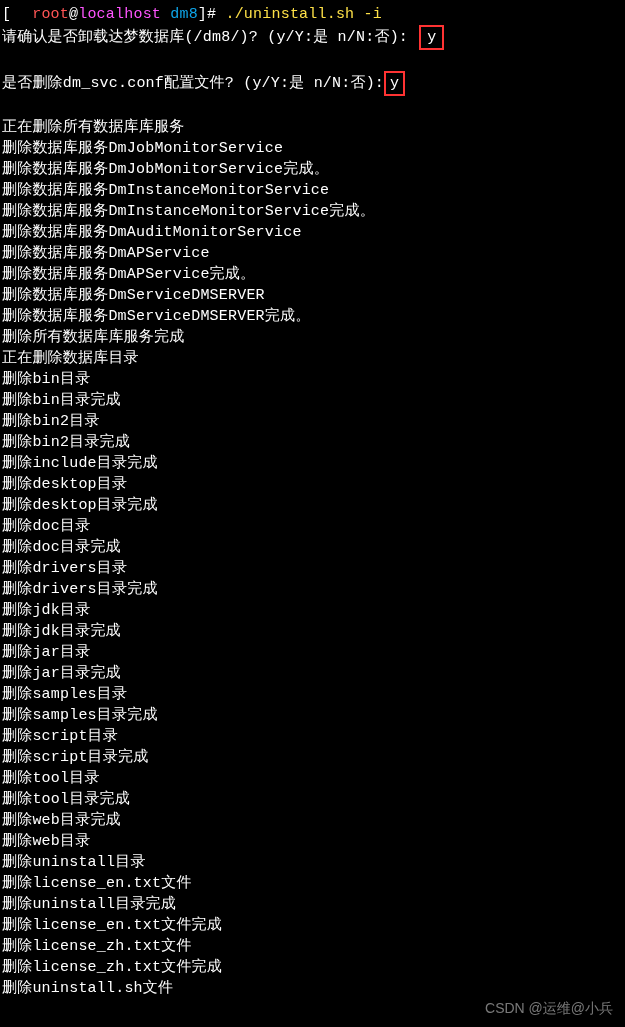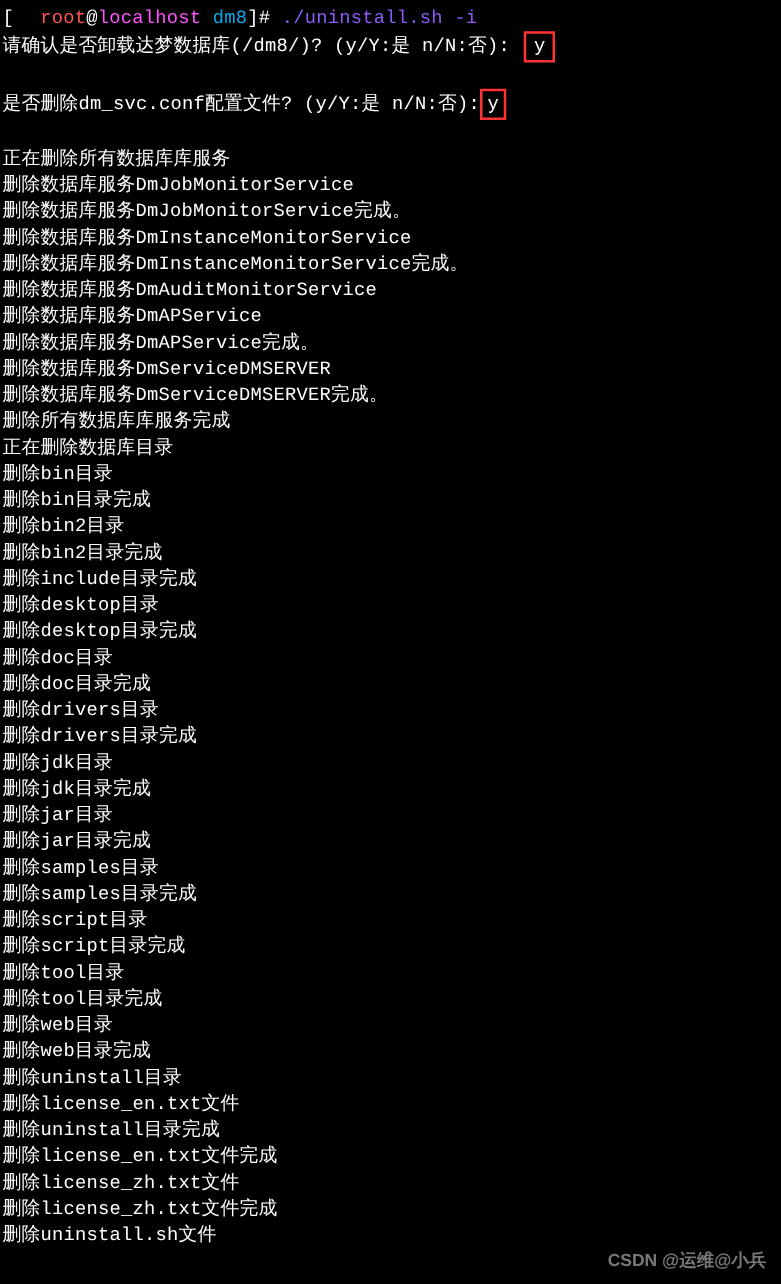--- a/index.html
+++ b/index.html
@@ -21,21 +21,21 @@
     }
     .line {
       white-space: pre;
       letter-spacing: 0.2px;
     }
     .bracket { color: #fff; }
     .root { color: #ff5555; margin-left: 21px; }
     .at { color: #fff; }
     .host { color: #ff55ff; }
     .path { color: #0ea5e9; }
-    .cmd { color: #8b5cf6; }
+    .cmd { color: #fde047; }
     .highlight-box {
       display: inline-block;
       border: 2px solid #ff3333;
       padding: 0 6px;
       margin-left: 2px;
       color: #fff;
     }
     .highlight-box2 {
       display: inline-block;
       border: 2px solid #ff3333;
@@ -43,21 +43,20 @@
       margin-left: 0px;
       color: #fff;
     }
     .watermark {
       position: absolute;
       bottom: 8px;
       right: 12px;
       color: rgba(200,200,200,0.6);
       font-size: 14px;
       font-family: sans-serif;
-      font-weight: bold;
     }
     .blank-line {
       height: 1.4em;
     }
   </style>
 </head>
 <body>
 
 <div class="line"><span class="bracket">[</span><span class="root">root</span><span class="at">@</span><span class="host">localhost</span><span class="path"> dm8</span><span class="bracket">]# </span><span class="cmd">./uninstall.sh -i</span></div>
 
@@ -96,22 +95,22 @@
     <div class="line">删除jdk目录</div>
     <div class="line">删除jdk目录完成</div>
     <div class="line">删除jar目录</div>
     <div class="line">删除jar目录完成</div>
     <div class="line">删除samples目录</div>
     <div class="line">删除samples目录完成</div>
     <div class="line">删除script目录</div>
     <div class="line">删除script目录完成</div>
     <div class="line">删除tool目录</div>
     <div class="line">删除tool目录完成</div>
+    <div class="line">删除web目录完成</div>
     <div class="line">删除web目录</div>
-    <div class="line">删除web目录完成</div>
     <div class="line">删除uninstall目录</div>
     <div class="line">删除license_en.txt文件</div>
     <div class="line">删除uninstall目录完成</div>
     <div class="line">删除license_en.txt文件完成</div>
     <div class="line">删除license_zh.txt文件</div>
     <div class="line">删除license_zh.txt文件完成</div>
     <div class="line">删除uninstall.sh文件</div>
   </div>
 
 <div class="watermark">CSDN @运维@小兵</div>

